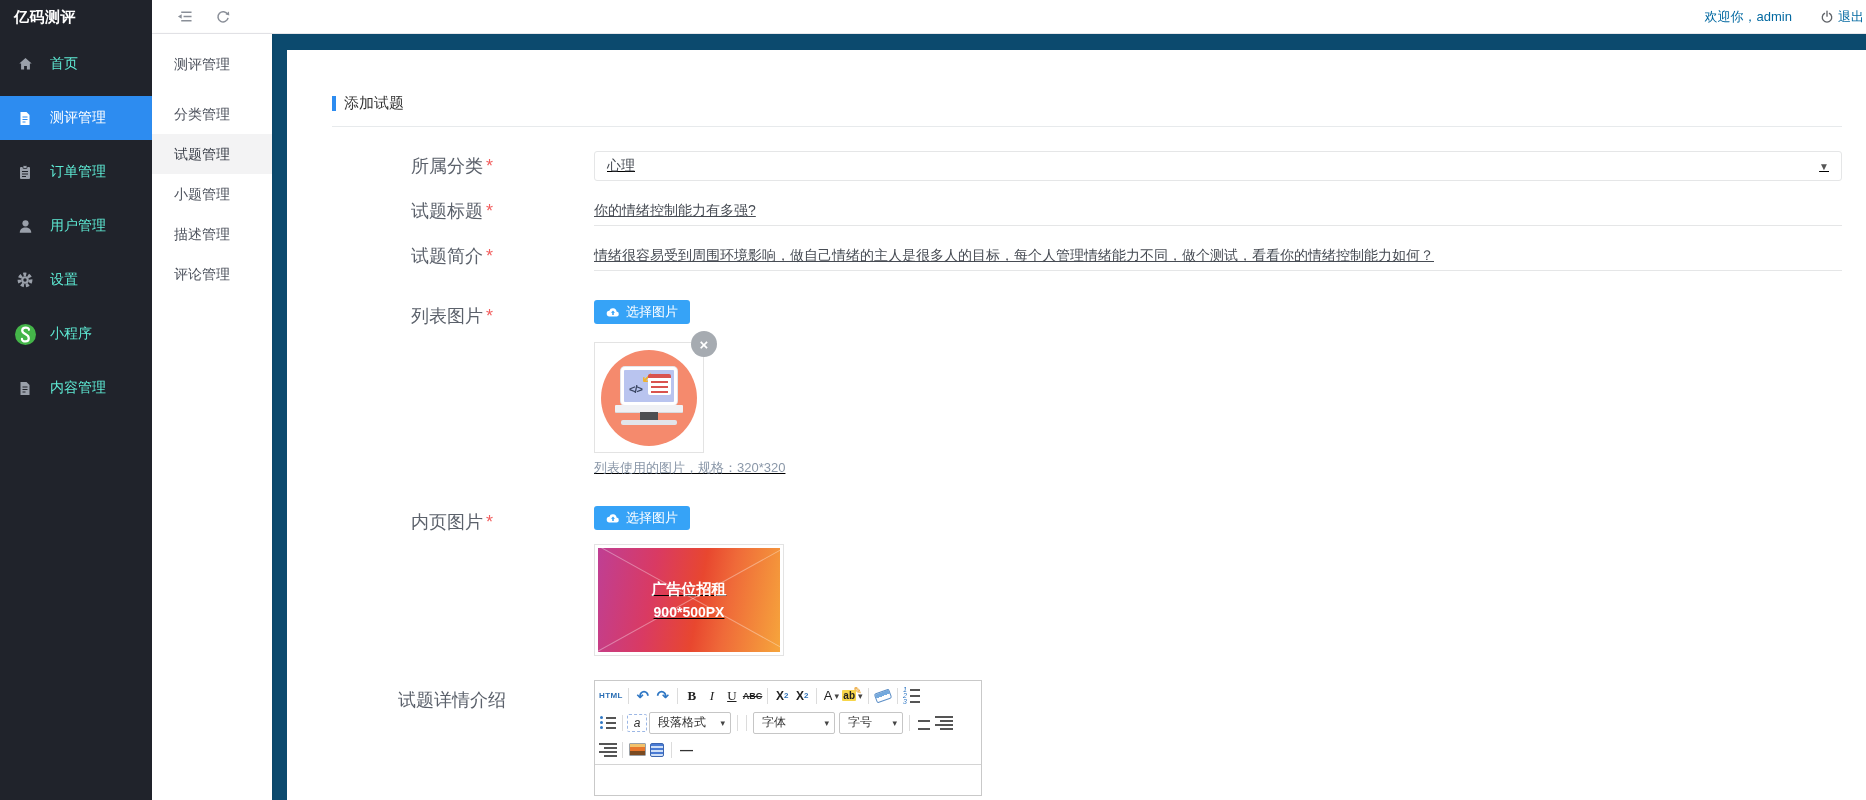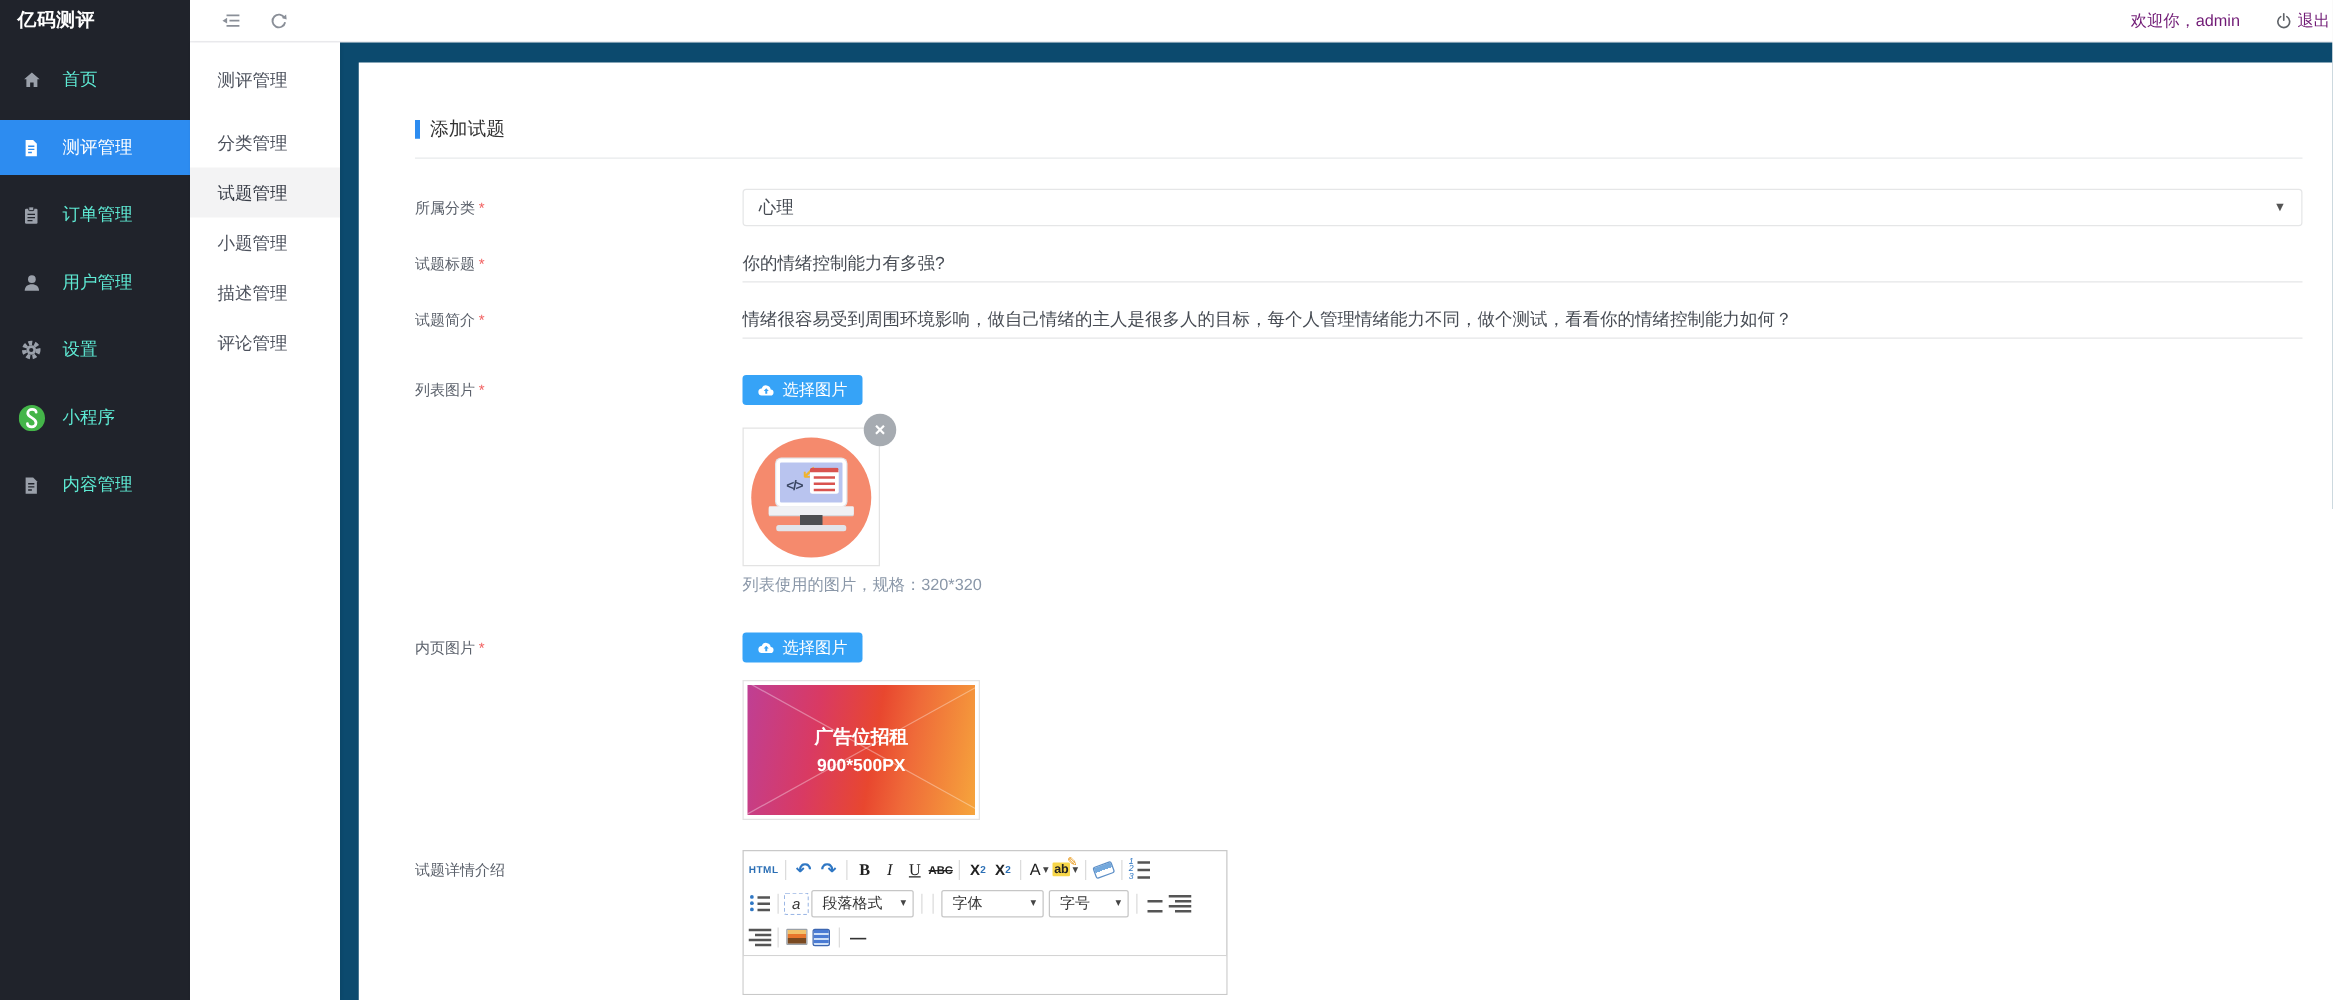--- a/index.html
+++ b/index.html
@@ -14,21 +14,21 @@
   .side-item { height:44px; margin-bottom:10px; display:flex; align-items:center; color:#5eead4; font-size:14px; cursor:pointer; }
   .side-item .icn { width:50px; display:flex; justify-content:center; align-items:center; flex-shrink:0; }
   .side-item.active { background:#2d8cf0; color:#fff; }
   .gear-outer { stroke:#9aa0aa; } .gear-inner { fill:#9aa0aa; }
 
   
   .right-col { flex:1; display:flex; flex-direction:column; min-width:0; }
   .topbar { height:34px; background:#fff; border-bottom:1px solid #e7e7eb; display:flex; align-items:center; padding:0 2px 0 24px; flex-shrink:0; }
   .tb-icon { display:flex; align-items:center; cursor:pointer; }
   .tb-refresh { margin-left:22px; }
-  .tb-right { margin-left:auto; display:flex; align-items:center; color:#701a75; font-size:13px; }
+  .tb-right { margin-left:auto; display:flex; align-items:center; color:#0369a1; font-size:13px; }
   .welcome { margin-right:28px; }
   .logout { display:flex; align-items:center; cursor:pointer;text-align:right; }
   .logout svg { margin-right:4px; }
 
   .content-row { flex:1; display:flex; min-height:0; }
 
   
   .submenu { width:120px; background:#fff; box-shadow:1px 0 3px rgba(0,0,0,.07); z-index:2; padding-top:10px; list-style:none; flex-shrink:0; }
   .sub-item { height:40px; line-height:40px; padding-left:22px; font-size:14px; color:#4c515c; cursor:pointer; white-space:nowrap; }
   .sub-item:first-child { margin-bottom:10px; }
@@ -39,23 +39,23 @@
   .card { background:#fff; height:100%; padding:44px 24px 0 45px; overflow:hidden; }
   .page-title { display:flex; align-items:center; }
   .title-bar { width:4px; height:15px; background:#2d8cf0; margin-right:8px; }
   .title-text { font-size:15px; color:#333; }
   .divider { border-bottom:1px solid #e7eaec; margin-top:13px; }
 
   
   .form { margin-top:24px; }
   .form-row { display:flex; align-items:center; }
   .form-row.top { align-items:flex-start; }
-  .form-label { width:262px; padding-right:22px; text-align:left; flex-shrink:0; font-size:12px; color:#5b616b; white-space:nowrap; }
+  .form-label { width:262px; padding-right:22px; text-align:center; flex-shrink:0; font-size:18px; color:#5b616b; white-space:nowrap; }
   .req { color:#f25f5f; margin-left:3px; }
-  .field { width:1295px; }
+  .field { width:1295px;text-decoration:underline; }
   .sel-box { height:30px; border:1px solid #e5e6e7; border-radius:3px; background:#fff; display:flex; align-items:center; justify-content:space-between; padding:0 12px; cursor:pointer; }
   .sel-value { font-size:14px; color:#474c54; }
   .sel-caret { font-size:10px; color:#555; }
   .uline { height:30px; display:flex; align-items:center; border-bottom:1px solid #e5e6e7; font-size:14px; color:#474c54; }
   .mt15 { margin-top:15px; } .mt29 { margin-top:29px; } .mt24 { margin-top:24px; }
   .pt4 { padding-top:4px; } .pt8 { padding-top:8px; }
 
   .btn-blue { height:24px; background:#36a3f7; color:#fff; border:none; border-radius:3px; font-size:13px; display:inline-flex; align-items:center; padding:0 12px; cursor:pointer; font-family:inherit; }
   .btn-blue svg { margin-right:6px; }
 

